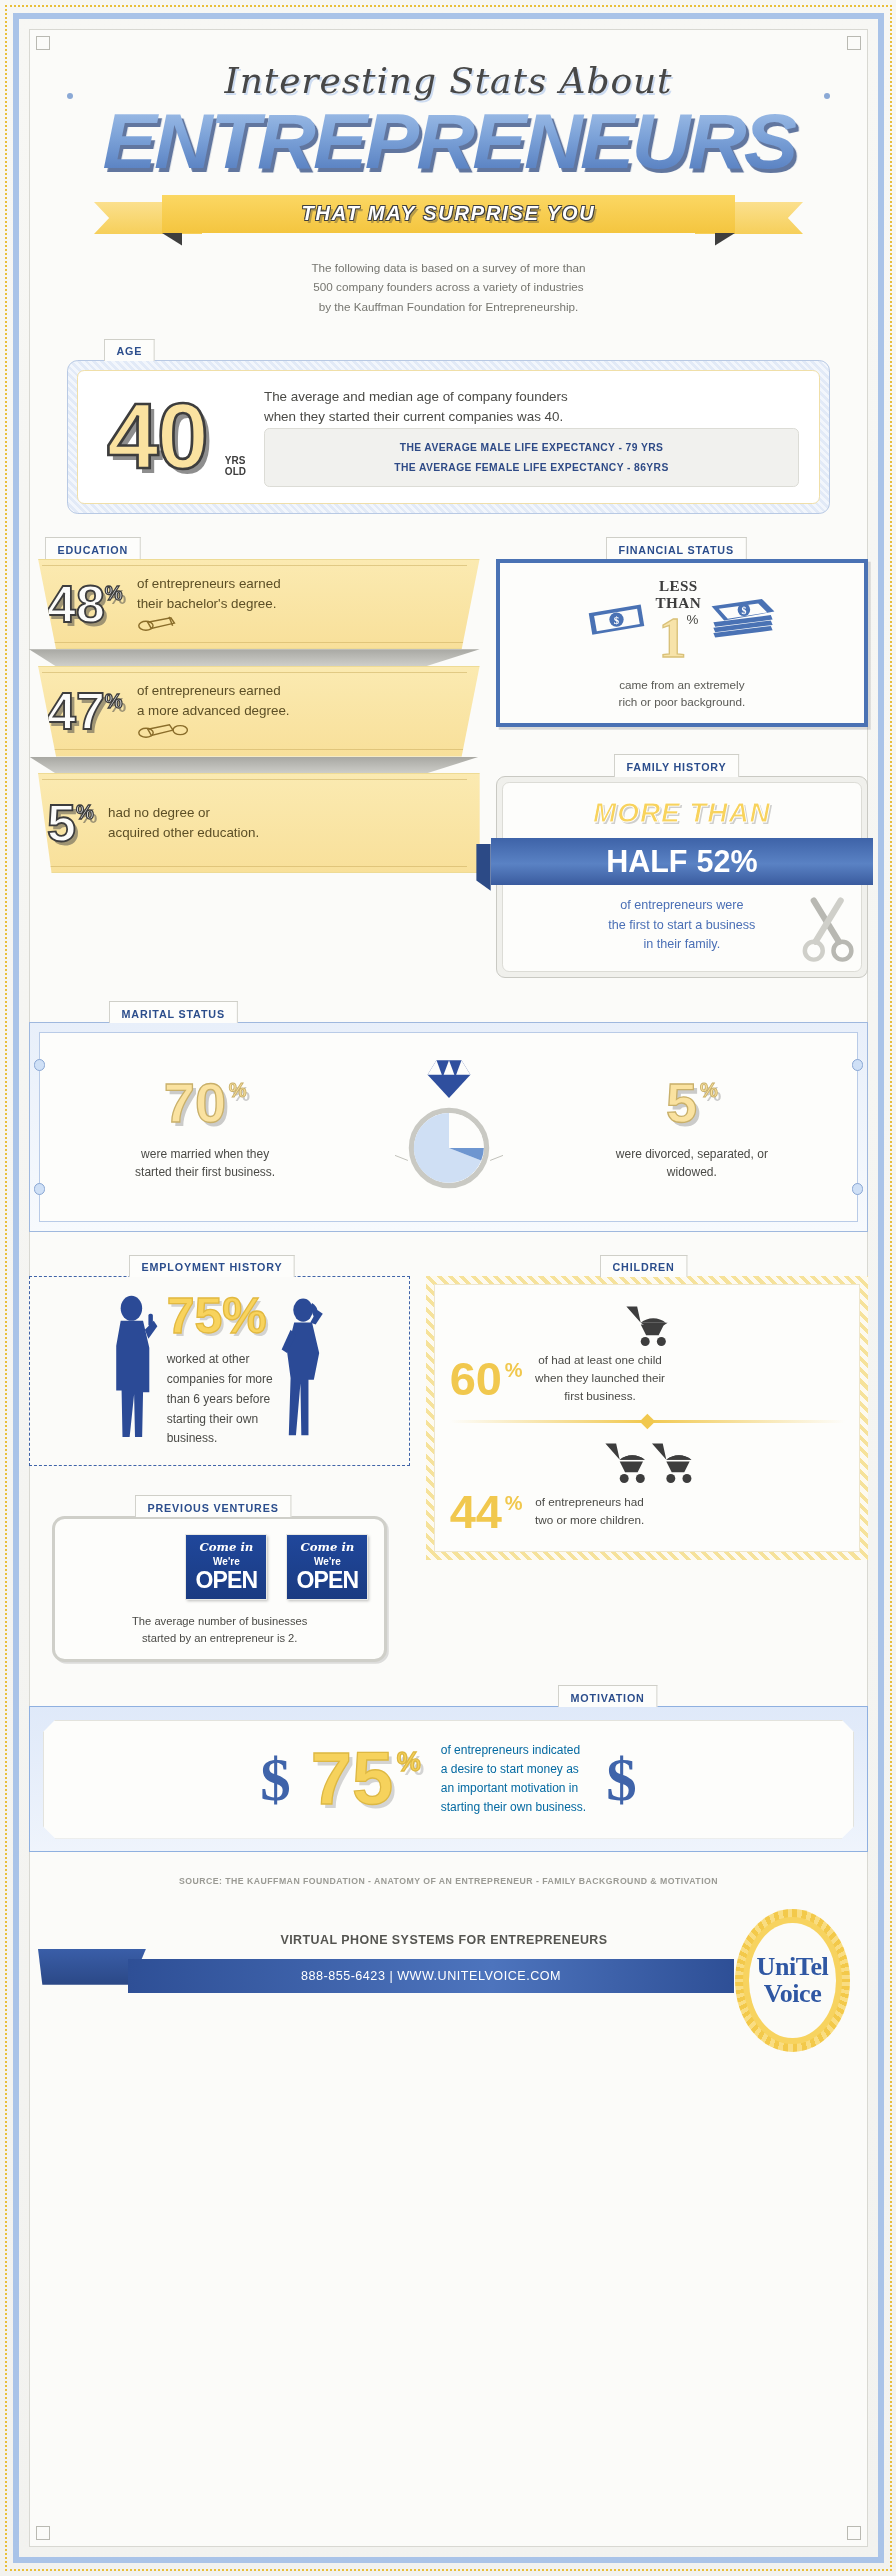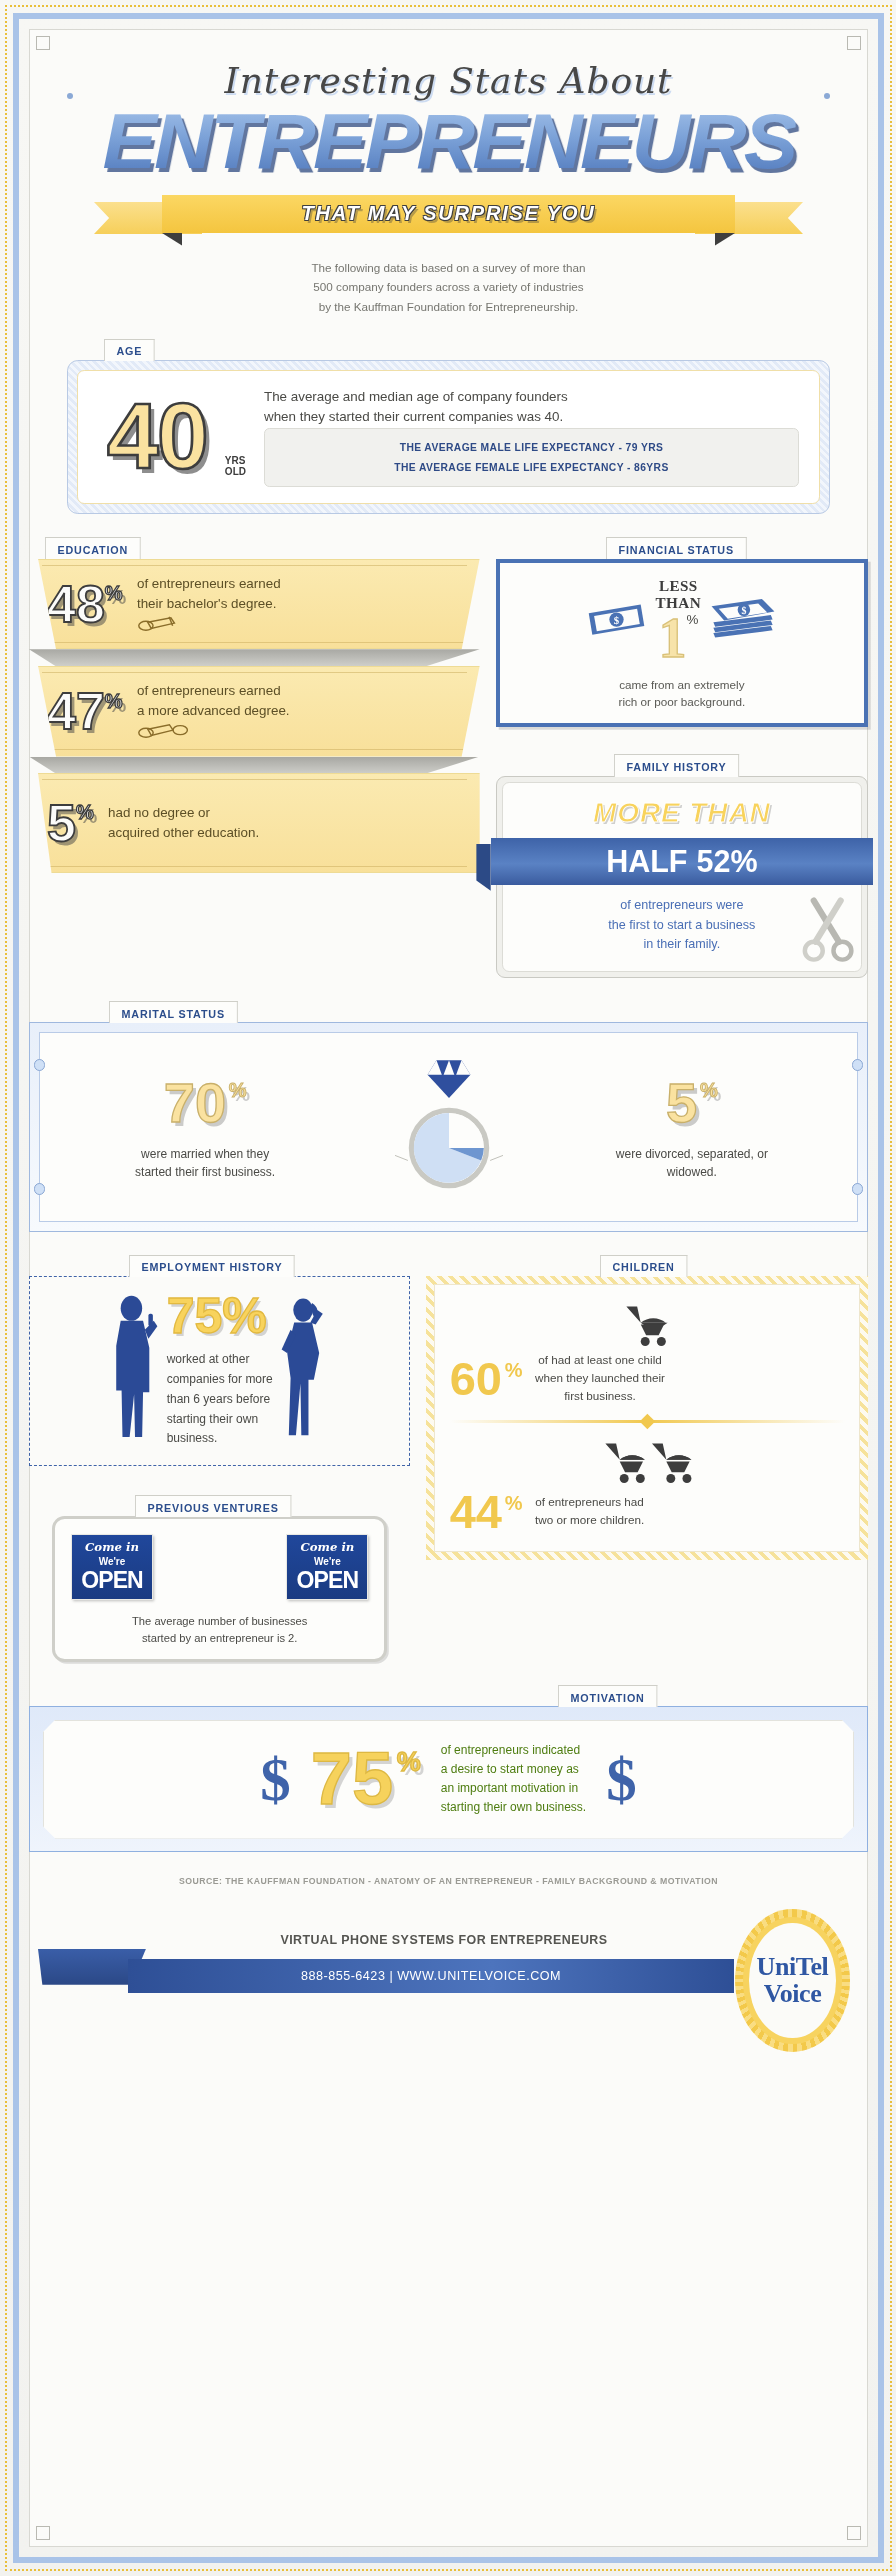--- a/index.html
+++ b/index.html
@@ -172,21 +172,21 @@
   .chi-cap { font-size:11.7px; color:#4a4a46; line-height:1.55;text-align:center; }
   .chi-divider { height:3.6px; margin:14.3px 0;
     background:linear-gradient(90deg,rgba(241,200,78,0),#f1c84e,rgba(241,200,78,0));
     position:relative; }
   .chi-divider::after{content:"";position:absolute;left:50%;top:-3.6px;margin-left:-5.4px;
     width:10.8px;height:10.8px;background:#f1c84e;transform:rotate(45deg);}
 
   
   .prev-outer { border:3.6px solid #cfcfc9; border-radius:12.6px; background:#fdfdfb;
     padding:14.3px 16px 12.6px; box-shadow:1.8px 1.8px 0 rgba(150,150,150,.3); }
-  .prev-signs { display:flex; gap:6px; justify-content:space-between; }
+  .prev-signs { display:flex; gap:19px; justify-content:flex-end; }
   .sign { width:82px; background:linear-gradient(180deg,#20479b,#1a3b82);
     border:1.8px solid #e9e9e4; padding:5.4px 3.6px 7.2px; text-align:center;
     box-shadow:1.8px 1.8px 2.7px rgba(0,0,0,.25); }
   .sign .s1 { color:#fff; font-size:11.7px; font-style:italic; font-weight:bold;
     font-family:"DejaVu Serif", serif; }
   .sign .s1 em { font-style:normal; font-size:10px; font-family:"Liberation Sans",sans-serif; }
   .sign .s2 { color:#fff; font-weight:bold; font-size:23px; line-height:1;
     letter-spacing:-0.9px; margin-top:0.9px; }
   .prev-cap { text-align:center; font-size:11.2px; color:#4a4a46; line-height:1.5;
     margin-top:12.6px; }
@@ -195,21 +195,21 @@
   .mot-outer { border:0.9px solid #8fb0e0;
     background:linear-gradient(180deg,#dfe9f9,#eff4fc); padding:12.6px; }
   .mot-inner { background:#fdfdfb; border:0.9px solid #e3e3dd; padding:20px 21.5px;
     display:flex; align-items:center; gap:20px; justify-content:center;
     clip-path:polygon(0 12.6px,12.6px 0,calc(100% - 12.6px) 0,100% 12.6px,100% calc(100% - 12.6px),
       calc(100% - 12.6px) 100%,12.6px 100%,0 calc(100% - 12.6px)); }
   .mot-num { font-weight:bold; font-size:74px; color:#f6d25c; line-height:1;
     -webkit-text-stroke:1.3px #ddb843; text-shadow:3.6px 3.6px 0 rgba(120,120,120,.3);
     display:inline-flex; align-items:flex-start; }
   .mot-num sup { font-size:27px; margin-top:7.2px; margin-left:3.6px; }
-  .mot-cap { font-size:12px; color:#4d7c0f; line-height:1.6; max-width:197px; }
+  .mot-cap { font-size:12px; color:#0369a1; line-height:1.6; max-width:197px; }
   .mot-dollar { font-weight:bold; font-size:61px; color:#2f57a3; line-height:1;
     font-family:"Liberation Serif", serif; opacity:.92; }
 
   
   .source { text-align:center; font-size:9.4px; color:#9a9a94; letter-spacing:0.5px;
     font-weight:bold; margin-top:23px; transform:scaleX(.93); }
   .footer { position:relative; margin-top:32px; height:134px; }
   .foot-tag { position:absolute; left:152px; right:161px; top:14.3px; text-align:center;
     font-weight:bold; font-size:13.4px; color:#555551; letter-spacing:0.5px;
     transform:scaleX(.93); }

